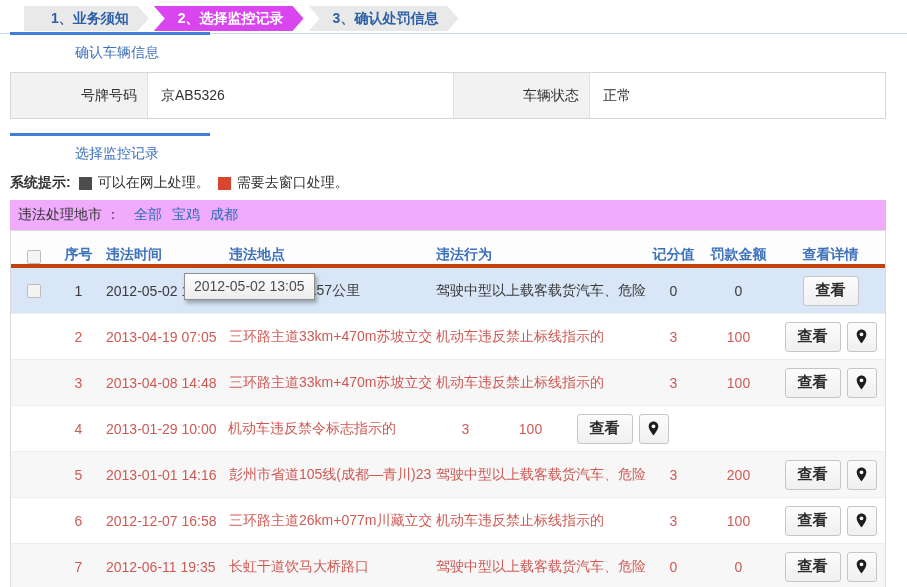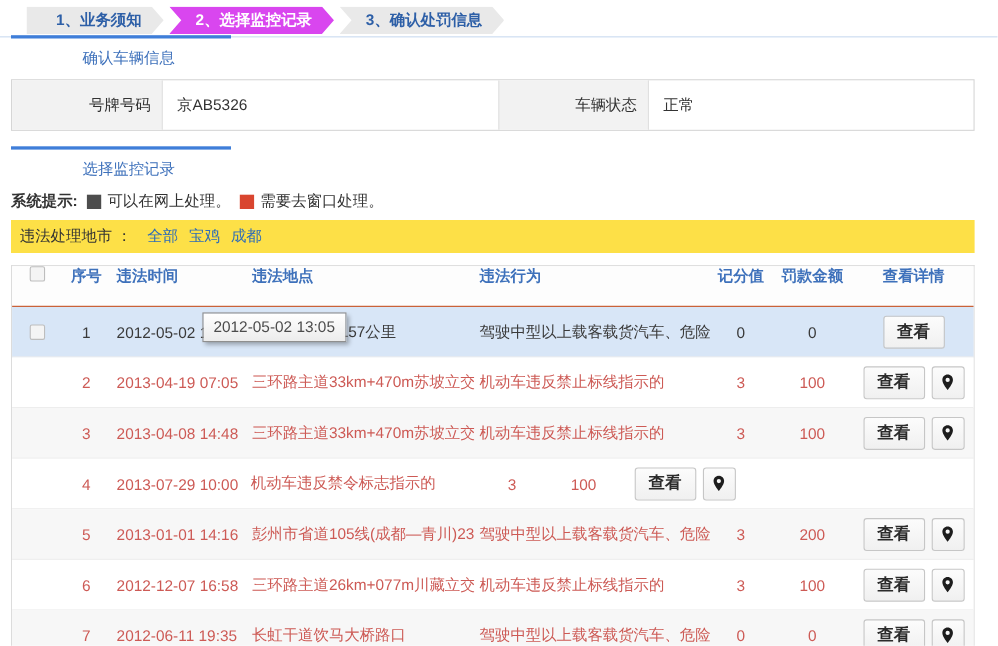--- a/index.html
+++ b/index.html
@@ -29,29 +29,29 @@
   .vvalue.v2 { flex:1; }
 
   
   .hint-row { display:flex; align-items:center; padding:1px 0 8px 10px; font-size:14px; }
   .hint-label { font-weight:bold; }
   .sq { width:13px; height:13px; display:inline-block; margin:0 6px 0 8px; }
   .sq-dark { background:#4d4d4d; }
   .sq-red  { background:#d9452f; }
 
   
-  .filter-bar { margin:0 10px 11px 10px; width:876px; height:30px; background:#fde047;
+  .filter-bar { margin:0 10px 0 10px; width:876px; height:30px; background:#f0abfc;
     display:flex; align-items:center; padding-left:8px; font-size:14px; }
   .filter-link { color:#2e6cb7; margin-left:10px; cursor:pointer; text-decoration:none; }
   .filter-link.opt0 { margin-left:14px; }
 
   
   .grid { margin:0 10px; width:876px; border:1px solid #dcdcdc; border-bottom:none; font-size:14px; }
-  .grid-header { display:flex; align-items:flex-start; height:37px; background:#fdfdfd;
-    border-bottom:1px solid #c2410c; color:#3e71bb; font-weight:bold; }
+  .grid-header { display:flex; align-items:flex-end; height:37px; background:#fdfdfd;
+    border-bottom:4px solid #c2410c; color:#3e71bb; font-weight:bold; }
   .grid-row { display:flex; align-items:center; height:46px; background:#fff;
     border-bottom:1px solid #ededed; color:#cd5a55; position:relative; }
   .grid-row.stripe { background:#f7f7f7; }
   .grid-row.selected { background:#d8e6f7; color:#3a3a3a; }
   .col-check { width:45px; display:flex; justify-content:center; }
   .col-seq { width:45px; text-align:center; }
   .col-time { width:122px; padding-left:5px; white-space:nowrap; overflow:hidden; }
   .col-loc { width:208px; padding-left:6px; white-space:nowrap; overflow:hidden; }
   .col-beh { width:215px; padding-left:5px; white-space:nowrap; overflow:hidden; }
   .col-pts { width:55px; text-align:center; }
@@ -170,21 +170,21 @@
           <svg viewBox="0 0 24 28">
             <path d="M12 1C6.9 1 3 5 3 10c0 6.5 9 17 9 17s9-10.5 9-17c0-5-3.9-9-9-9zm0 12.6a3.6 3.6 0 1 1 0-7.2 3.6 3.6 0 0 1 0 7.2z"></path>
           </svg>
         </button>
     </div>
   </div>
 
   <div class="grid-row">
     <div class="col-check"></div>
     <div class="col-seq">4</div>
-    <div class="col-time">2013-07-29 10:00</div>
+    <div class="col-time">2013-01-29 10:00</div>
     <div class="col-beh">机动车违反禁令标志指示的</div>
     <div class="col-pts">3</div>
     <div class="col-fine">100</div>
     <div class="col-detail">
       <button class="btn">查看</button>
       <button class="btn btn-pin">
           <svg viewBox="0 0 24 28">
             <path d="M12 1C6.9 1 3 5 3 10c0 6.5 9 17 9 17s9-10.5 9-17c0-5-3.9-9-9-9zm0 12.6a3.6 3.6 0 1 1 0-7.2 3.6 3.6 0 0 1 0 7.2z"></path>
           </svg>
         </button>

